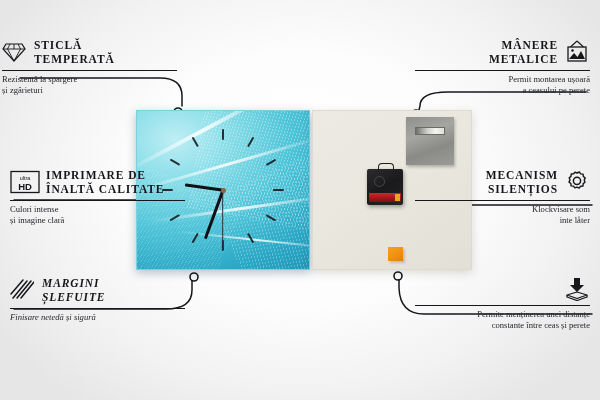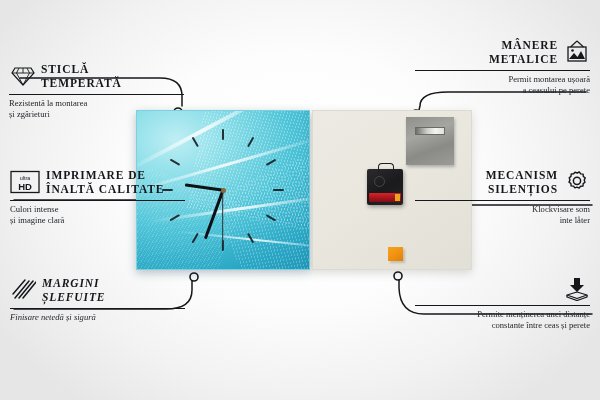--- a/index.html
+++ b/index.html
@@ -40,21 +40,21 @@
     gap: 6px;
   }
   .feature.right .feat-head { flex-direction: row-reverse; }
 
   .feat-icon {
     flex: 0 0 auto;
     width: 26px;
     height: 26px;
     display: flex;
     align-items: center;
-    justify-content: flex-end;
+    justify-content: flex-start;
     color: #1a1a1a;
   }
   .feat-icon svg { display: block; }
 
   .feat-title {
     font-family: "Liberation Serif", serif;
     font-size: 11.5px;
     font-weight: bold;
     letter-spacing: 0.9px;
     line-height: 1.25;
@@ -69,21 +69,21 @@
   }
 
   .feat-sub {
     font-family: "Liberation Serif", serif;
     font-size: 8.6px;
     line-height: 1.32;
     color: #23262b;
   }
 
   
-  #feat-glass     { left: 9px;  top: 38px; margin-top: 24px;  }
+  #feat-glass     { left: 2px;  top: 38px;  }
   #feat-print     { left: 10px;  top: 168px; }
   #feat-edges     { left: 10px;  top: 276px; font-style: italic; }
   #feat-handles   { left: 415px; top: 38px;  width: 175px; }
   #feat-mechanism { left: 415px; top: 168px; width: 175px; }
   #feat-spacer    { left: 415px; top: 276px; width: 175px; }
 
   
   #clock {
     position: absolute;
     left: 136px;
@@ -318,21 +318,21 @@
           <path d="M1 8 H23 M8 3 L5.5 8 L12 20 M16 3 L18.5 8 L12 20 M12 3 V8" fill="none" stroke="#15171b" stroke-width="0.9"></path>
         </svg>
       </span>
       <div class="feat-title">
         <div>STICLĂ</div>
         <div>TEMPERATĂ</div>
       </div>
     </div>
     <div class="feat-rule"></div>
     <div class="feat-sub">
-      <div>Rezistentă la montarea</div>
+      <div>Rezistentă la spargere</div>
       <div>și zgârieturi</div>
     </div>
   </div>
 
   <div class="feature" id="feat-print">
     <div class="feat-head">
       <span class="feat-icon" style="width:30px;">
         <svg width="30" height="24" viewBox="0 0 30 24">
           <rect x="1" y="1.5" width="28" height="21" fill="none" stroke="#15171b" stroke-width="1.3"></rect>
           <text x="15" y="10" font-family="Liberation Sans, sans-serif" font-size="5.4" text-anchor="middle" fill="#15171b">ultra</text>

